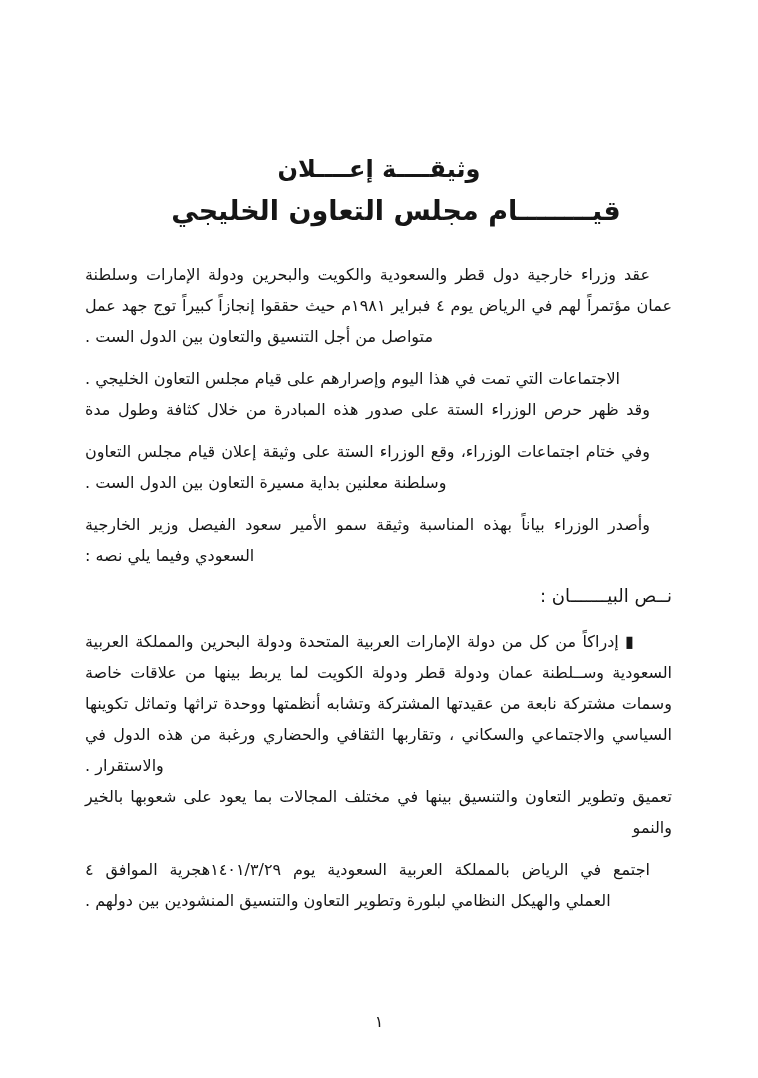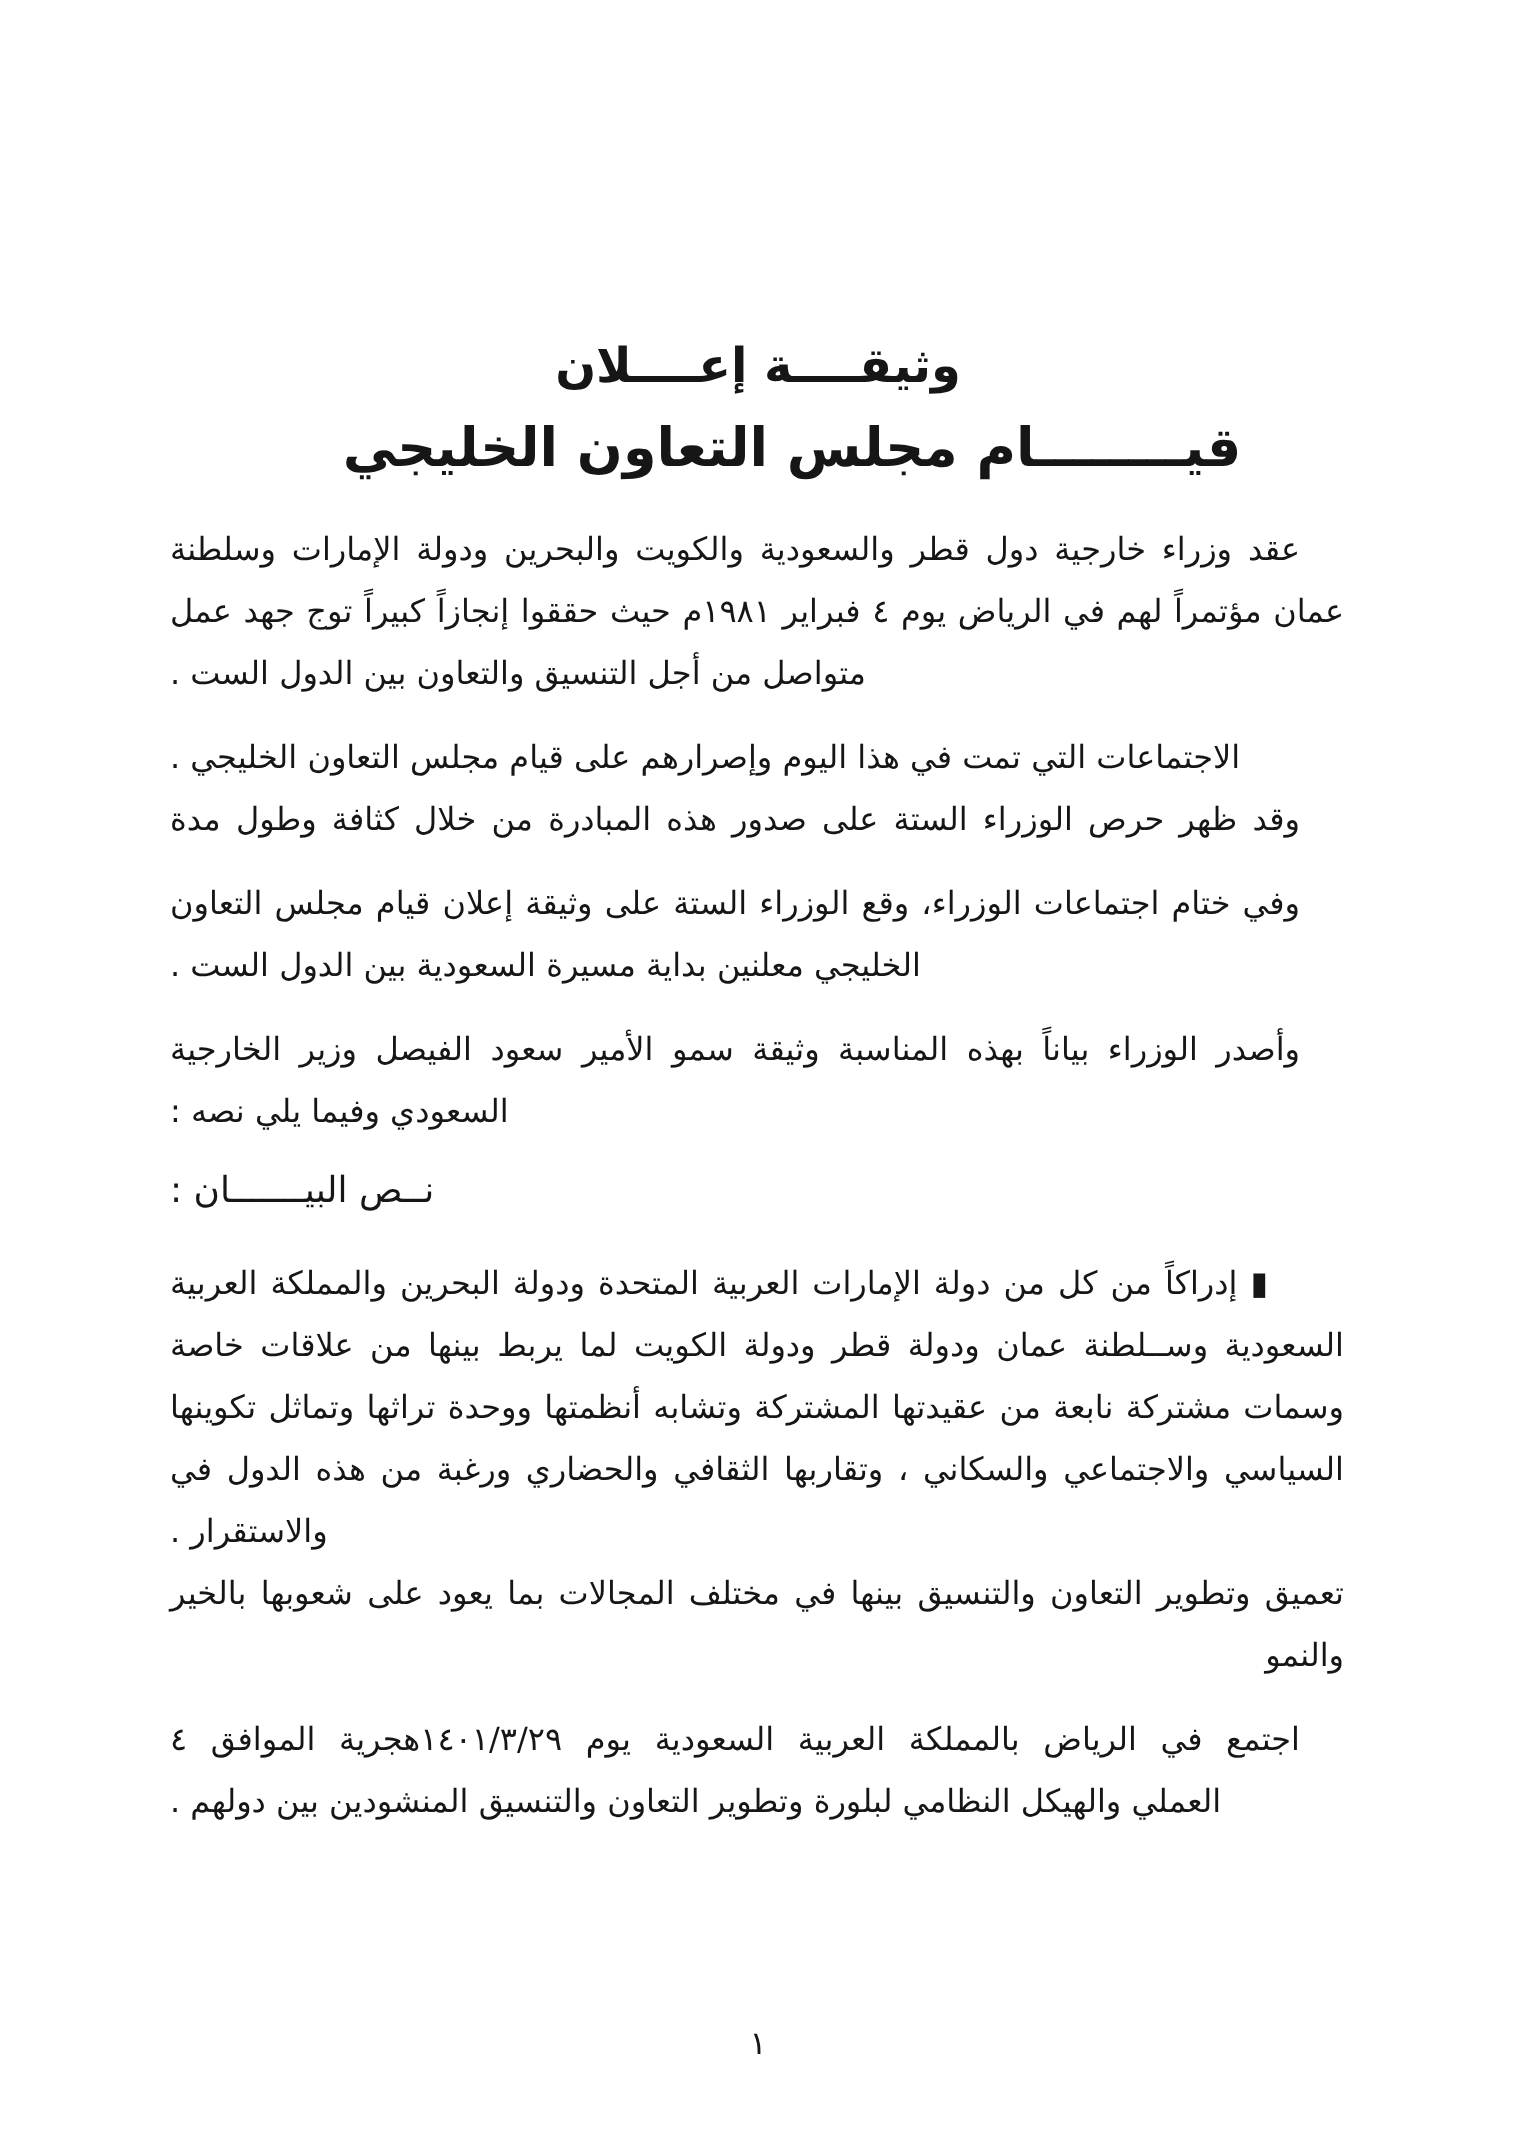--- a/index.html
+++ b/index.html
@@ -11,21 +11,21 @@
     font-family: "DejaVu Sans", sans-serif;
     color: #161616;
     direction: rtl;
   }
   .page {
     position: absolute; inset: 0;
     background: #ffffff;
   }
   .title-block {
     position: absolute;
-    top: 164px; left: 0; width: 758px;
+    top: 150px; left: 0; width: 758px;
     text-align: center;
   }
   .title-line1 {
     font-size: 24px; font-weight: bold; line-height: 38px;
     letter-spacing: 0.5px;
   }
   .title-line2 {
     font-size: 27px; font-weight: bold; line-height: 46px; padding-left: 34px;
   }
   .body-text {
@@ -36,21 +36,21 @@
   .para { margin: 0 0 11px 0; }
   .para .line {
     text-align: justify;
     text-align-last: justify;
   }
   .para .line.first { text-indent: 22px; }
   .para .line.last  { text-align-last: left; }
   .para.quote .line.first { text-indent: 38px; }
   .section-header {
     font-size: 18px; line-height: 28px;
-    text-align: left;
+    text-align: right;
     margin: 10px 0 16px 0;
   }
   .page-number {
     position: absolute;
     top: 1012px; left: 0; width: 758px;
     text-align: center;
     font-size: 16px;
   }
 </style>
 </head>
@@ -68,21 +68,21 @@
         <div class="line first">عقد وزراء خارجية دول قطر والسعودية والكويت والبحرين ودولة الإمارات وسلطنة</div>
         <div class="line">عمان مؤتمراً لهم في الرياض يوم ٤ فبراير ١٩٨١م حيث حققوا إنجازاً كبيراً توج جهد عمل</div>
         <div class="line last">متواصل من أجل التنسيق والتعاون بين الدول الست .</div>
       </div>
       <div class="para">
         <div class="line last">الاجتماعات التي تمت في هذا اليوم وإصرارهم على قيام مجلس التعاون الخليجي .</div>
         <div class="line first">وقد ظهر حرص الوزراء الستة على صدور هذه المبادرة من خلال كثافة وطول مدة</div>
       </div>
       <div class="para">
         <div class="line first">وفي ختام اجتماعات الوزراء، وقع الوزراء الستة على وثيقة إعلان قيام مجلس التعاون</div>
-        <div class="line last">الخليجي معلنين بداية مسيرة السعودية بين الدول الست .</div>
+        <div class="line last">وسلطنة معلنين بداية مسيرة التعاون بين الدول الست .</div>
       </div>
       <div class="para">
         <div class="line first">وأصدر الوزراء بياناً بهذه المناسبة وثيقة سمو الأمير سعود الفيصل وزير الخارجية</div>
         <div class="line last">السعودي وفيما يلي نصه :</div>
       </div>
       <div class="section-header">نــص البيـــــــان :</div>
       <div class="para quote">
         <div class="line first">▮ إدراكاً من كل من دولة الإمارات العربية المتحدة ودولة البحرين والمملكة العربية</div>
         <div class="line">السعودية وســلطنة عمان ودولة قطر ودولة الكويت لما يربط بينها من علاقات خاصة</div>
         <div class="line">وسمات مشتركة نابعة من عقيدتها المشتركة وتشابه أنظمتها ووحدة تراثها وتماثل تكوينها</div>

